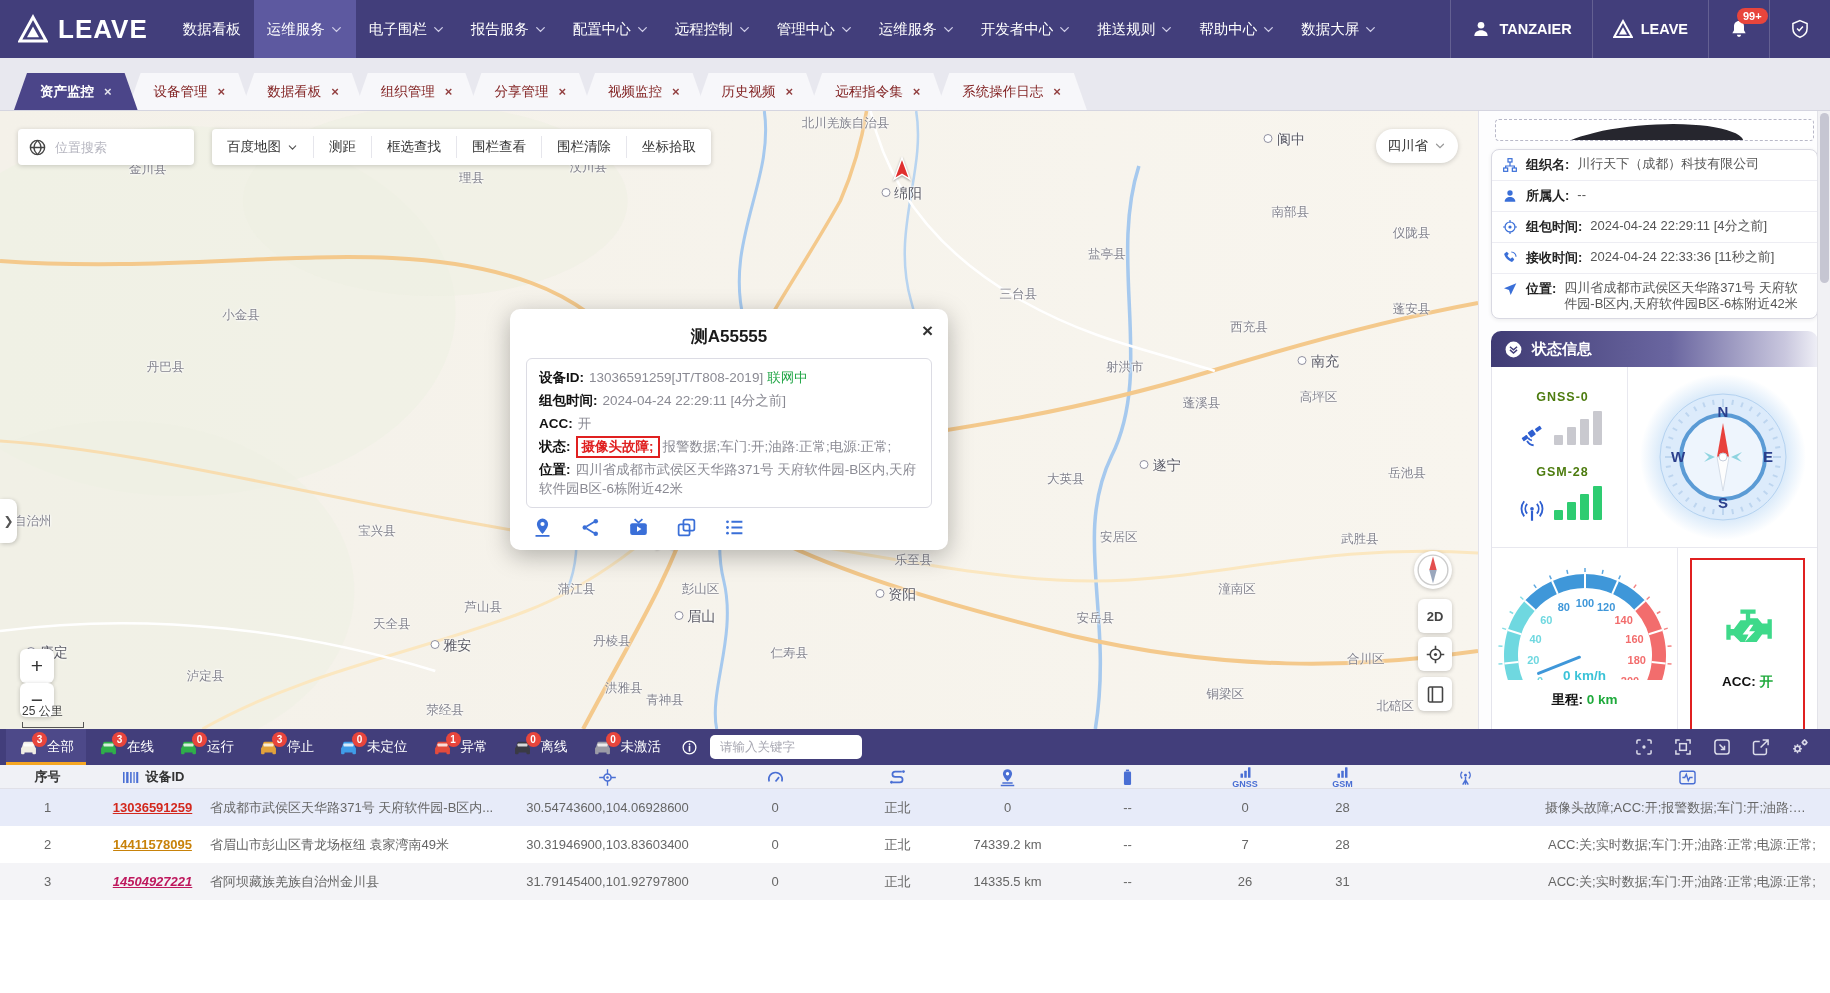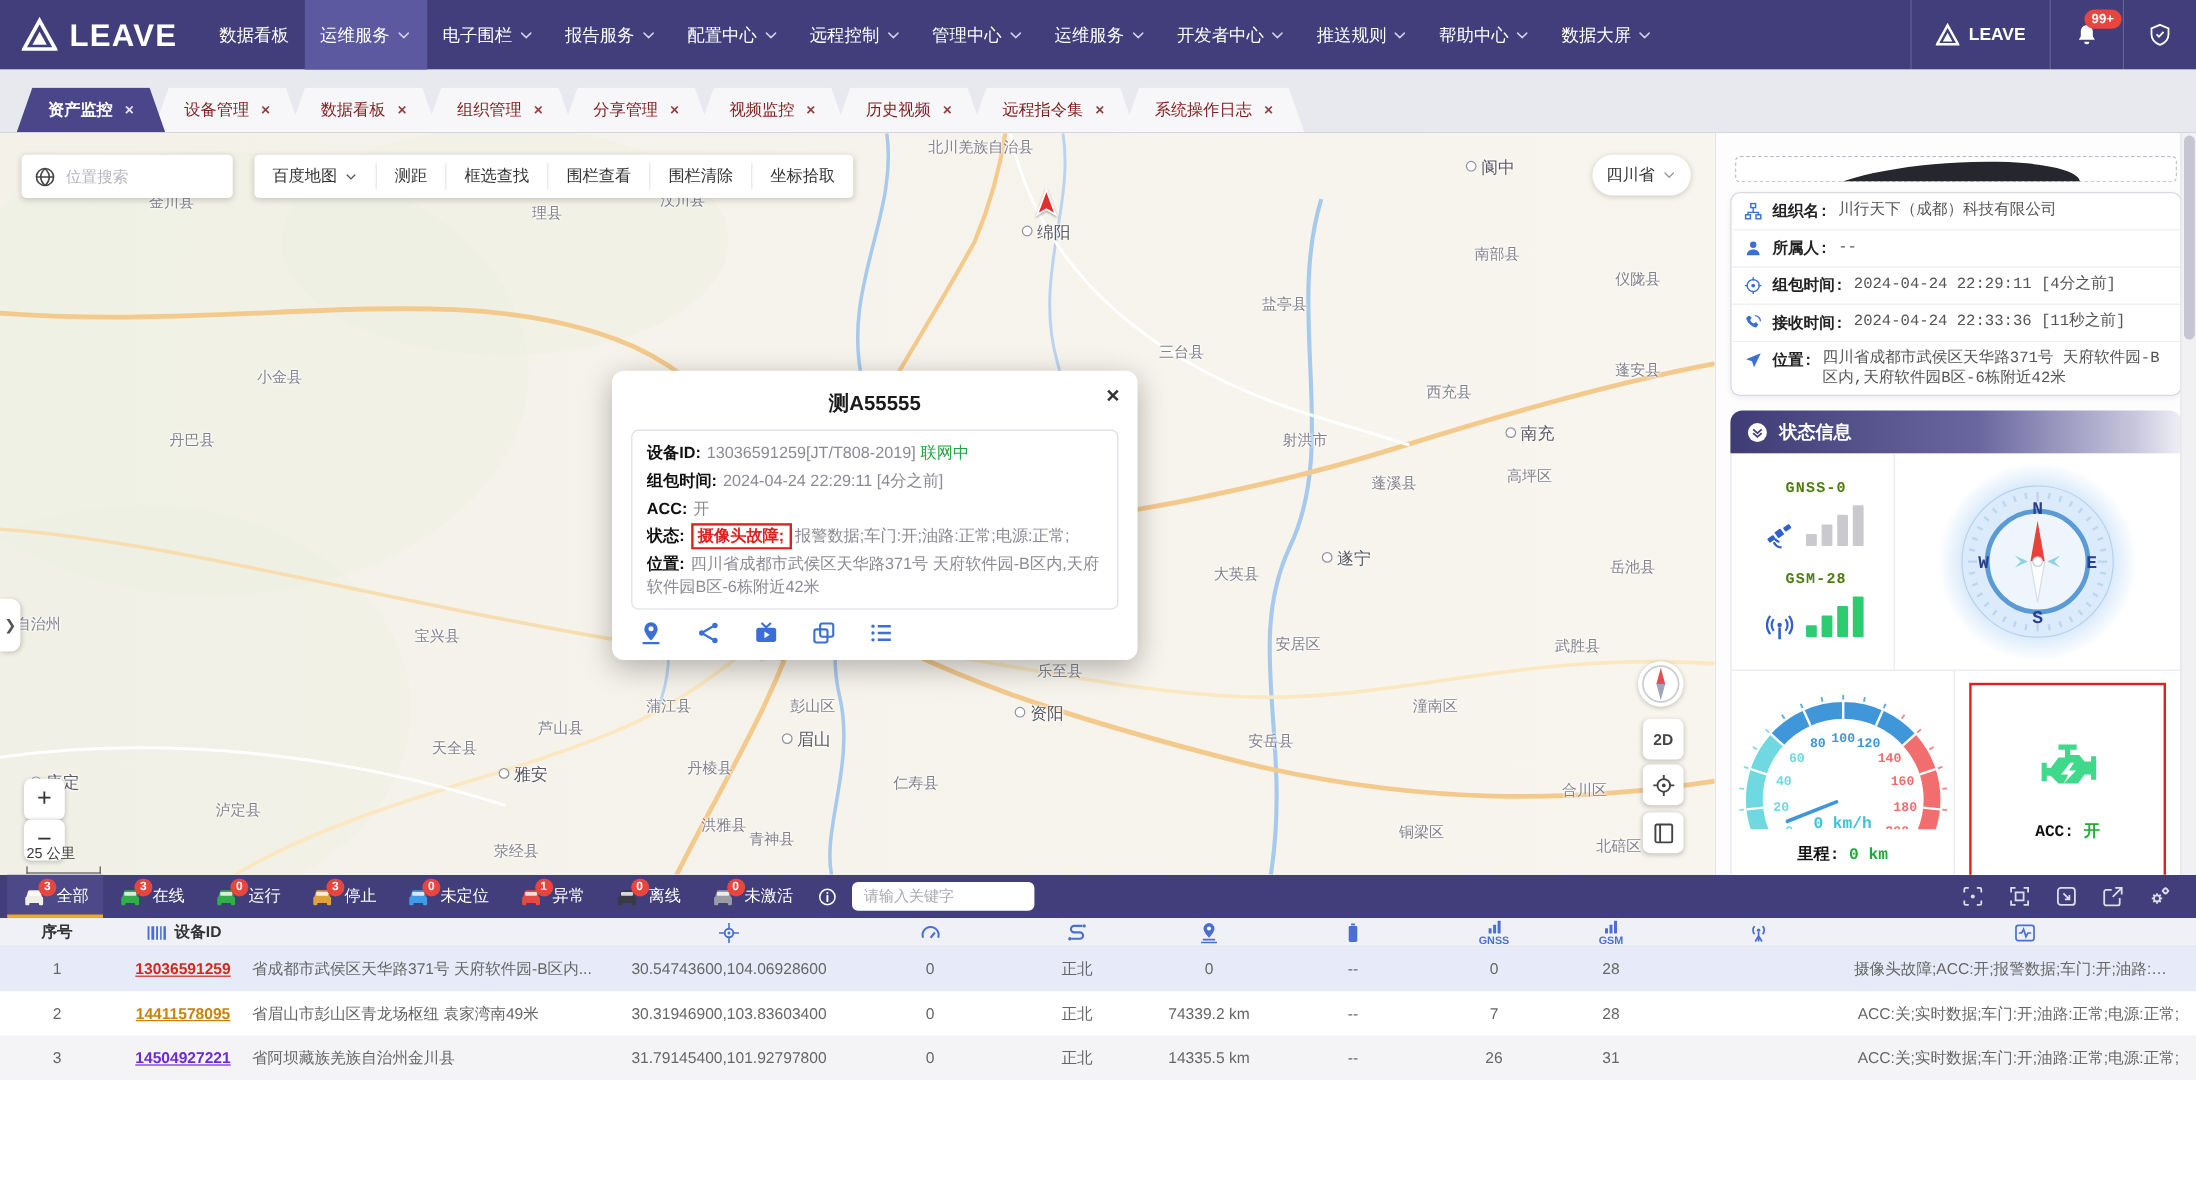--- a/index.html
+++ b/index.html
@@ -80,21 +80,21 @@
   .popup-box { border:1px solid #dcdce4; border-radius:6px; margin-top:8px; padding:7px 12px; }
   .pf { font-size:13.5px; line-height:23px; color:#8a8a93; white-space:nowrap; overflow:hidden; }
   .pf.wrap { white-space:normal; line-height:19px; padding:2px 0; }
   .pf-label { font-weight:bold; color:#111; margin-right:5px; }
   .pf-green { color:var(--green,#21a646); margin-left:4px; }
   .pf-alarm { display:inline-block; border:2px solid var(--alarm-red,#e02020); color:var(--alarm-red,#e02020); font-weight:bold; padding:0 4px; margin-right:3px; line-height:18px; }
   .popup-actions { display:flex; gap:27px; padding:9px 6px 2px; }
   .popup-actions .icon { width:21px; height:21px; color:var(--blue-icon,#3a6fd8); cursor:pointer; }
 
   
-  .sidebar { width:401px; background:#fdfdfe; border-left:1px solid #e2e2ea; padding:19px 12px 0; overflow:hidden;font-family:Liberation Mono, monospace; }
+  .sidebar { width:352px; background:#fdfdfe; border-left:1px solid #e2e2ea; padding:8px 12px 0; overflow:hidden; }
   .vehicle-photo { height:22px; border:1px dashed #b8b8c8; border-radius:4px; margin:0 4px 8px; position:relative; overflow:hidden; background:#fff; }
   .vehicle-photo .swoosh { position:absolute; left:18%; right:22%; top:5px; height:26px; background:#26262e; border-radius:50% 50% 0 0 / 90% 90% 0 0; transform:rotate(-4deg); }
   .info-card { border:1px solid #d9d9e2; border-radius:8px; box-shadow:0 1px 4px rgba(0,0,0,.07); background:#fff; }
   .info-row { display:flex; align-items:flex-start; gap:8px; padding:6px 10px; border-bottom:1px solid #ededf3; font-size:13px; }
   .info-row:last-child { border-bottom:none; }
   .info-row .icon { width:16px; height:16px; color:var(--blue-icon,#3a6fd8); margin-top:1px; }
   .info-label { font-weight:bold; color:#222; white-space:nowrap; }
   .info-value { color:#555; line-height:16px; }
 
   .status-header { margin-top:12px; height:36px; border-radius:10px 10px 0 0; display:flex; align-items:center; gap:9px; padding:0 13px;
@@ -254,20 +254,29 @@
       <div class="nav-item">
         <span>数据大屏</span>
         <span class="icon" style="width: 13px; height: 13px;">
           <svg viewBox="0 0 24 24">
             <path d="M5 8.5l7 7 7-7" fill="none" stroke="currentColor" stroke-width="2.4" stroke-linecap="round"></path>
           </svg>
         </span>
       </div>
     </div>
   <div class="nav-right">
+    <div>
+      <span class="icon">
+          <svg viewBox="0 0 24 24" fill="currentColor">
+            <circle cx="12" cy="7.5" r="4"></circle>
+            <path d="M4 20.5c0-4.4 3.6-7 8-7s8 2.6 8 7z"></path>
+          </svg>
+        </span>
+      <span>TANZAIER</span>
+    </div>
     <div>
       <span class="icon">
           <svg viewBox="0 0 24 24">
             <path d="M12 2.5L22.5 21.5H1.5Z" fill="none" stroke="currentColor" stroke-width="2.4"></path>
             <path d="M12 10l4.8 8.6H7.2Z" fill="currentColor"></path>
           </svg>
         </span>
       <span>LEAVE</span>
     </div>
     <div class="bell-wrap">
@@ -1021,21 +1030,21 @@
       <div class="td">正北</div>
       <div class="td">74339.2 km</div>
       <div class="td">--</div>
       <div class="td">7</div>
       <div class="td">28</div>
       <div class="td"></div>
       <div class="td right">ACC:关;实时数据;车门:开;油路:正常;电源:正常;</div>
     </div>
     <div class="tbl-row alt">
       <div class="td">3</div>
-      <div class="td"><span class="dev-link" style="color: #6d28d9;">14504927221</span></div>
+      <div class="td"><span class="dev-link" style="color: #be185d; font-style: italic;">14504927221</span></div>
       <div class="td left">省阿坝藏族羌族自治州金川县</div>
       <div class="td">31.79145400,101.92797800</div>
       <div class="td">0</div>
       <div class="td">正北</div>
       <div class="td">14335.5 km</div>
       <div class="td">--</div>
       <div class="td">26</div>
       <div class="td">31</div>
       <div class="td"></div>
       <div class="td right">ACC:关;实时数据;车门:开;油路:正常;电源:正常;</div>

